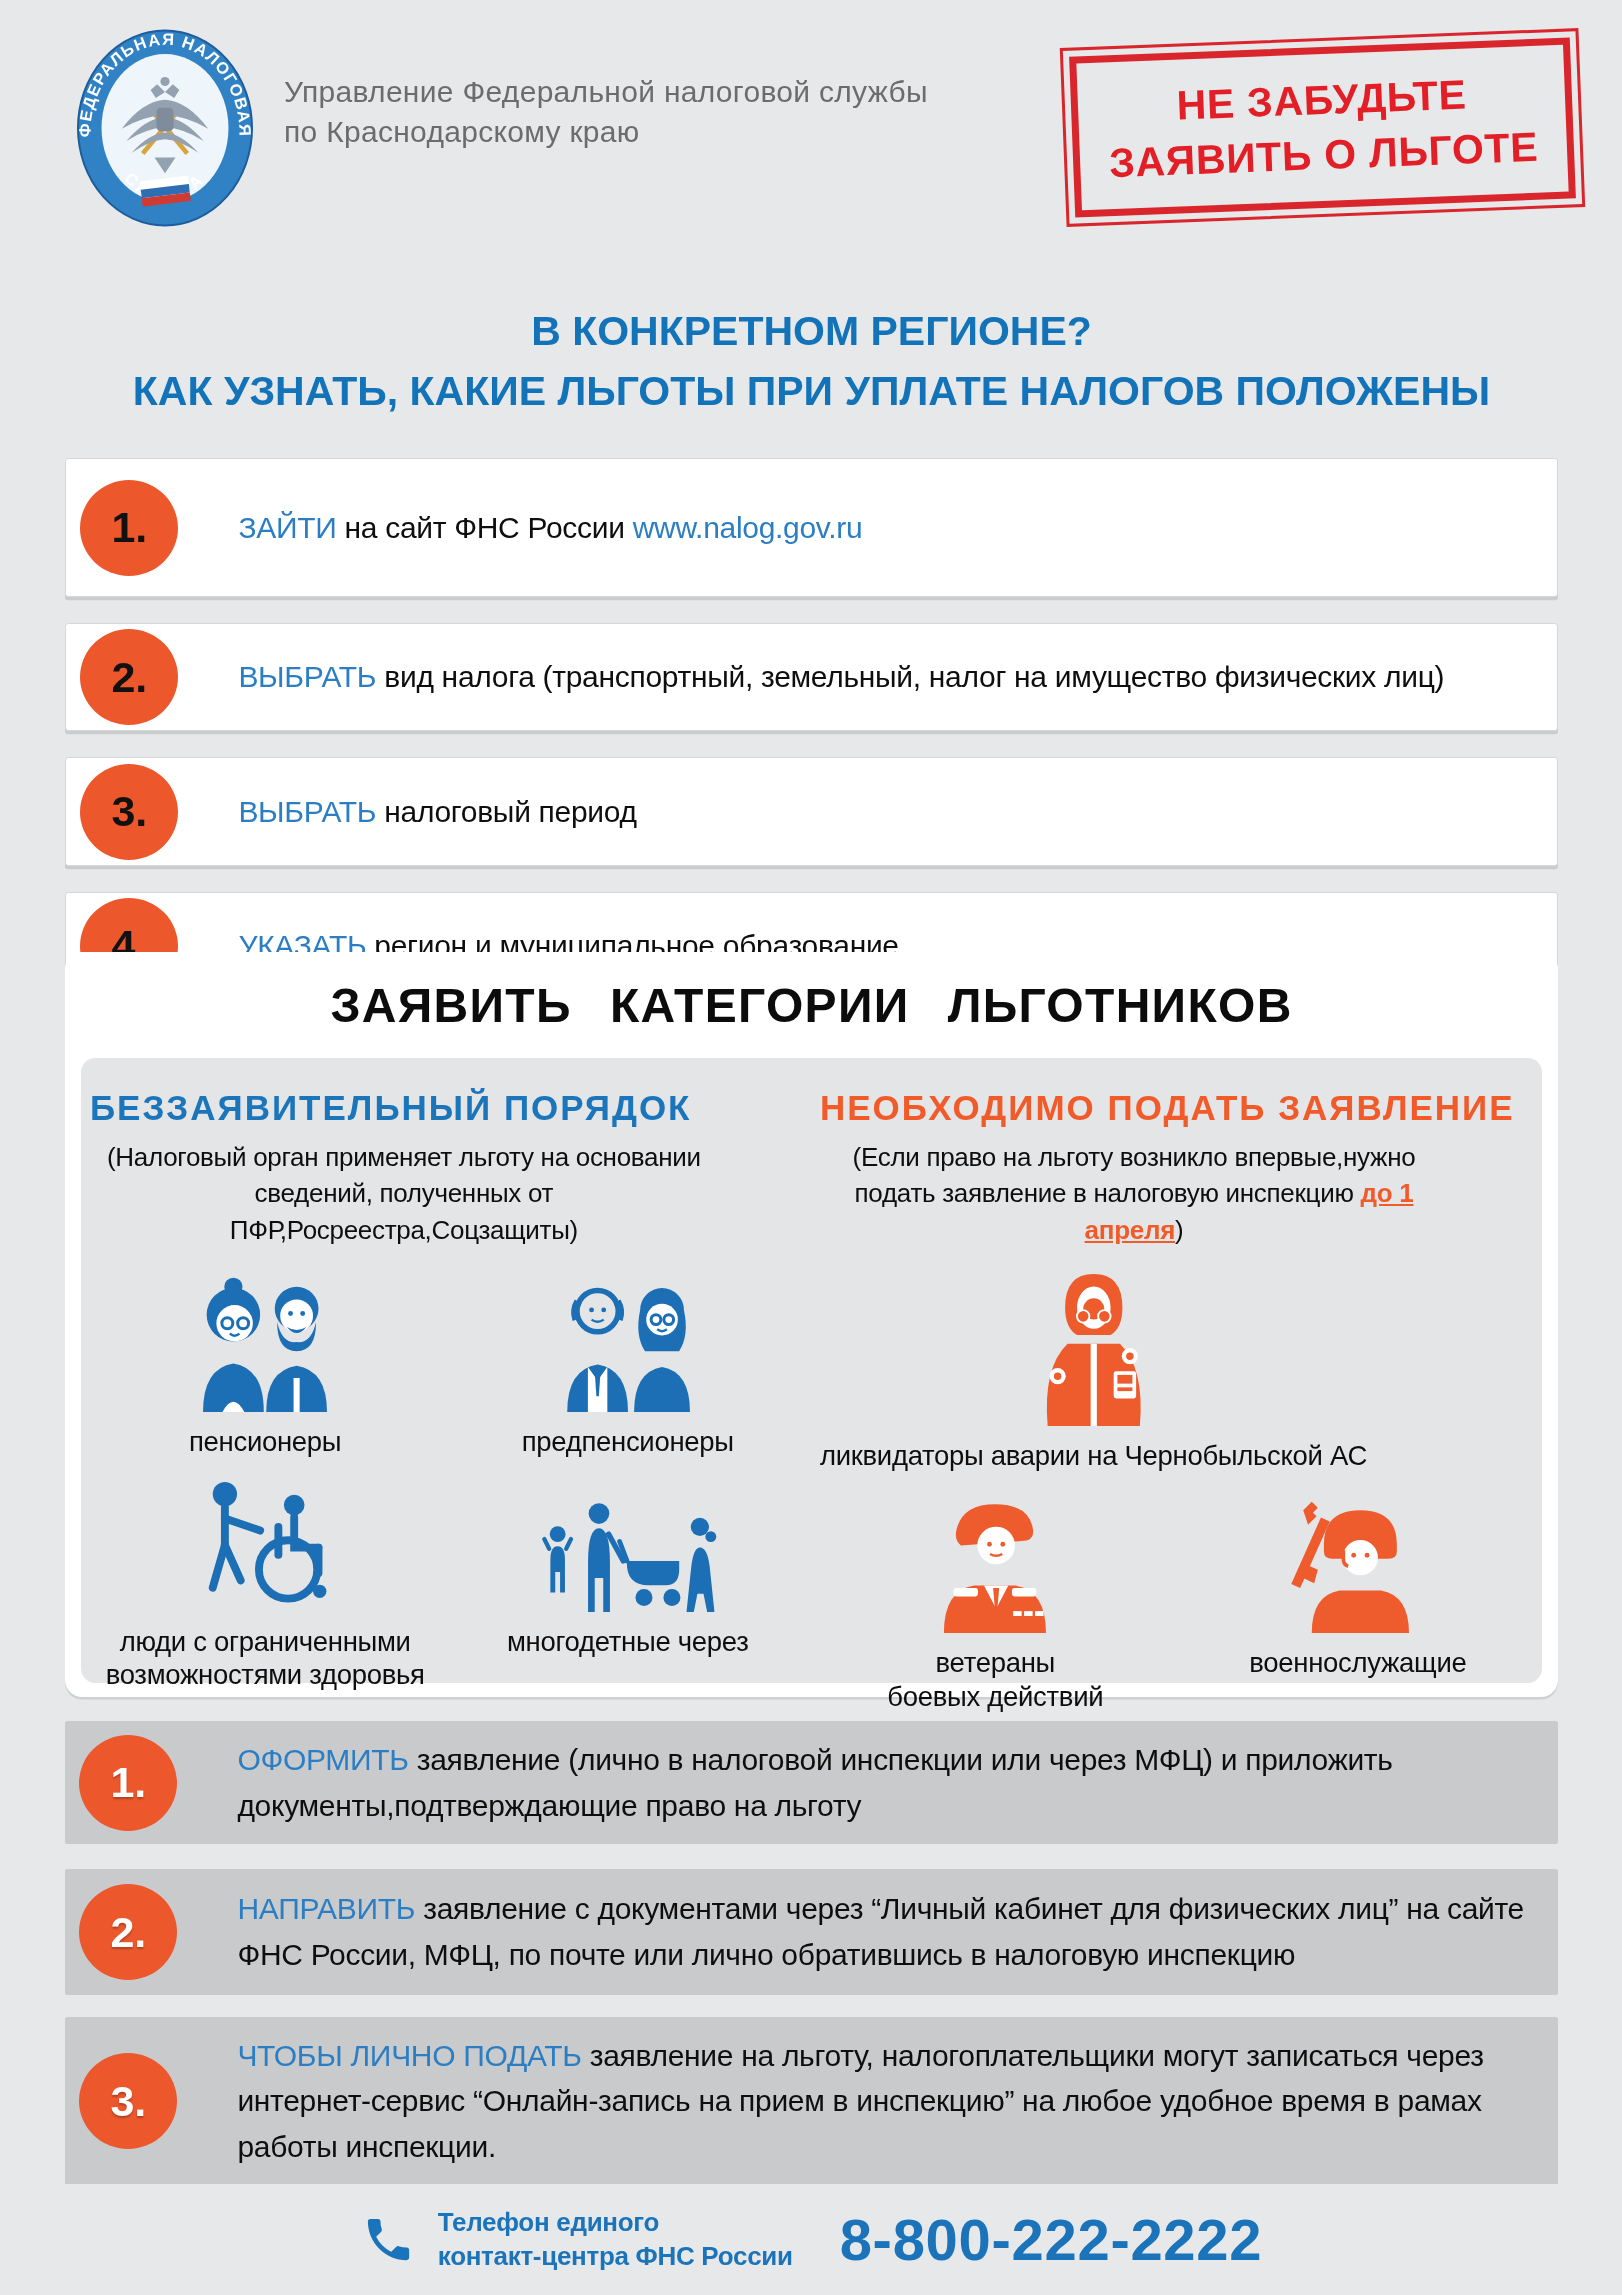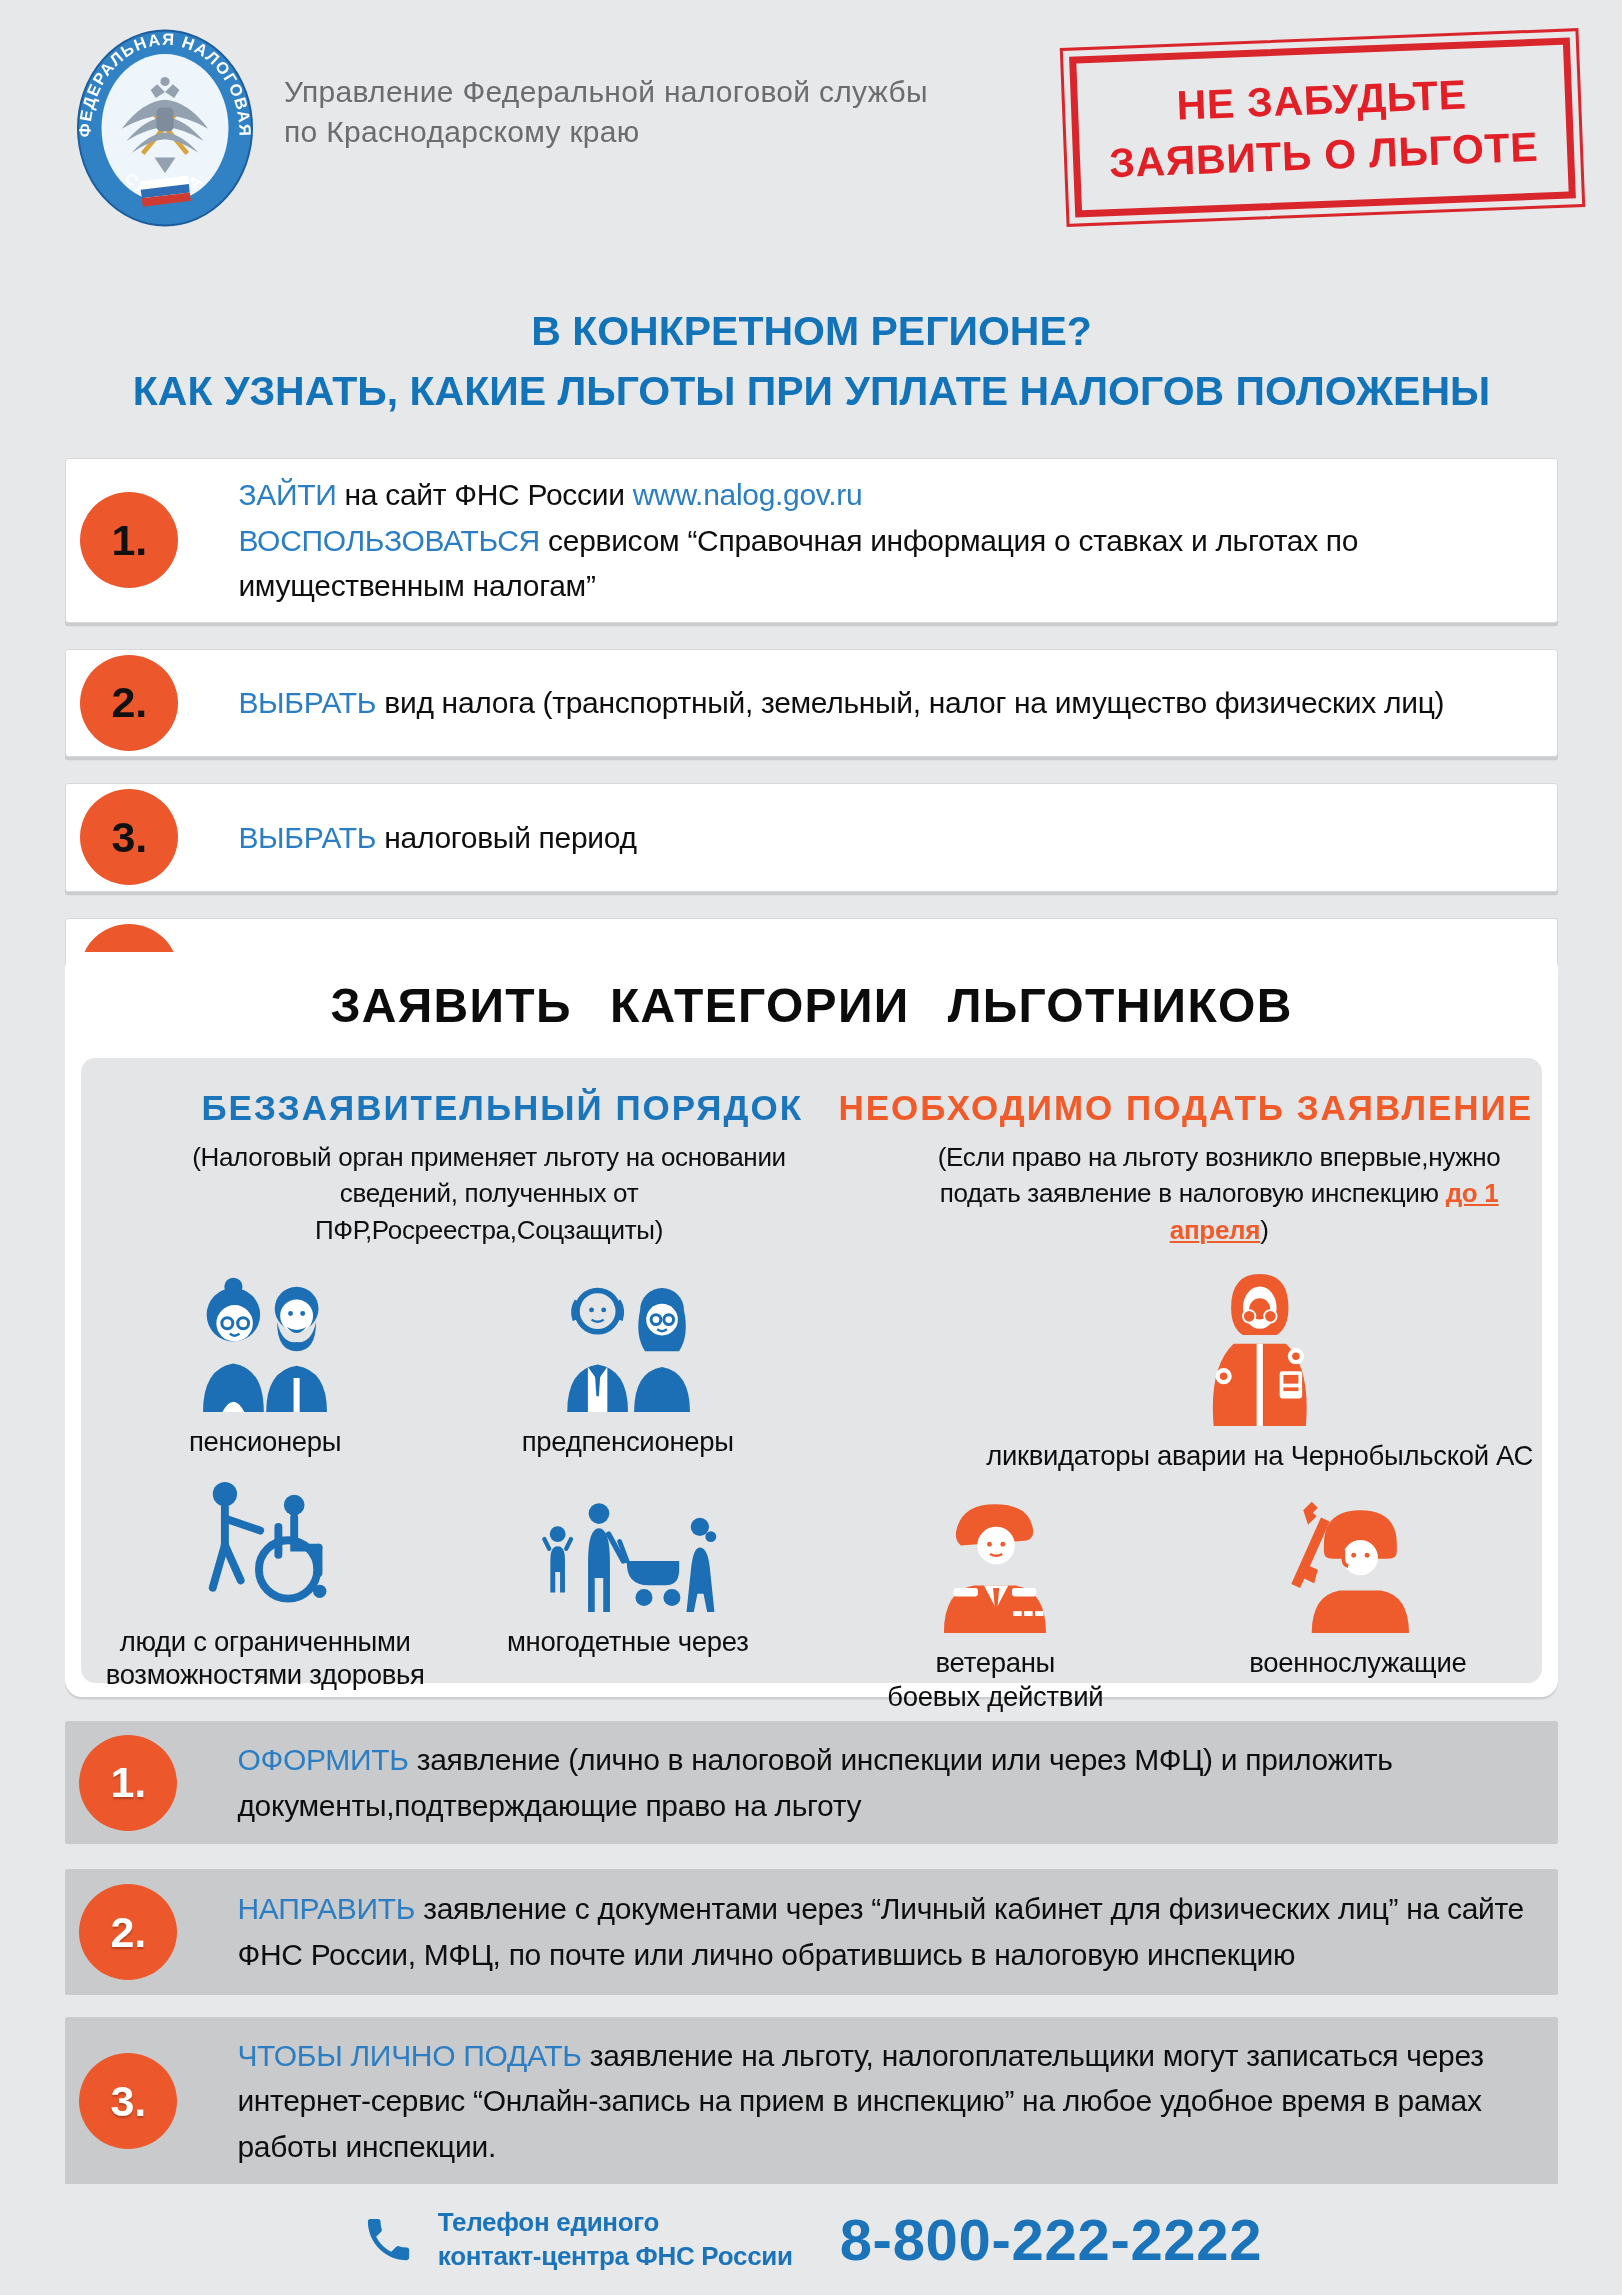--- a/index.html
+++ b/index.html
@@ -35,21 +35,21 @@
   a.link{color:#2b7ec3;text-decoration:none;}
 
   
   .cat-card{position:absolute;top:952px;left:65px;right:65px;height:745px;background:#ffffff;
             border-radius:17px;box-shadow:0 2.6px 0 rgba(150,152,156,.3);}
   .cat-title{text-align:center;font-weight:bold;font-size:48px;letter-spacing:1.3px;word-spacing:23.6px;
              margin:0;padding-top:26px;color:#0c0c0c;}
   .cat-panel{position:absolute;left:15.7px;right:15.7px;top:106px;bottom:14.4px;background:#e4e5e7;
              border-radius:14.4px;box-sizing:border-box;padding:30px 9.2px 15.7px;
              display:grid;grid-template-columns:1fr 1fr;column-gap:17px;}
-  .cat-col{display:flex;flex-direction:column;align-items:flex-end;}
+  .cat-col{display:flex;flex-direction:column;align-items:flex-start;}
   .col-heading{text-align:center;font-weight:bold;font-size:35px;letter-spacing:2px;}
   .col-heading.blue{color:#1b75bb;}
   .col-heading.orange{color:#f15a29;}
   .col-sub{text-align:center;font-size:26px;line-height:1.42;margin-top:10.5px;max-width:628px;letter-spacing:-0.3px;}
   .hl{color:#f15a29;font-weight:bold;text-decoration:underline;}
   .icons-grid{display:grid;grid-template-columns:1fr 1fr;margin-top:22px;row-gap:29px;width:100%;gap:12px;}
   .icon-cell{display:flex;flex-direction:column;align-items:center;}
   .icon-cell svg{height:141px;}
   .icon-cell.big svg{height:157px;}
   .icon-label{margin-top:13px;font-size:27.5px;line-height:1.22;text-align:center;letter-spacing:-0.3px;}
@@ -137,24 +137,20 @@
   <div class="steps-top">
 
     <div class="card step-row tall">
       <div class="badge">1.</div>
       <div class="row-text">
         <div>
           <span class="lead">ЗАЙТИ</span>
           <span>на сайт ФНС России</span>
           <a class="link" href="#">www.nalog.gov.ru</a>
         </div>
-        <div class="w1800">
-          <span class="lead">ВОСПОЛЬЗОВАТЬСЯ</span>
-          <span>сервисом “Справочная информация о ставках и льготах по имущественным налогам”</span>
-        </div>
       </div>
     </div>
 
     <div class="card step-row">
       <div class="badge">2.</div>
       <div class="row-text">
         <span class="lead">ВЫБРАТЬ</span>
         <span>вид налога (транспортный, земельный, налог на имущество физических лиц)</span>
       </div>
     </div>

